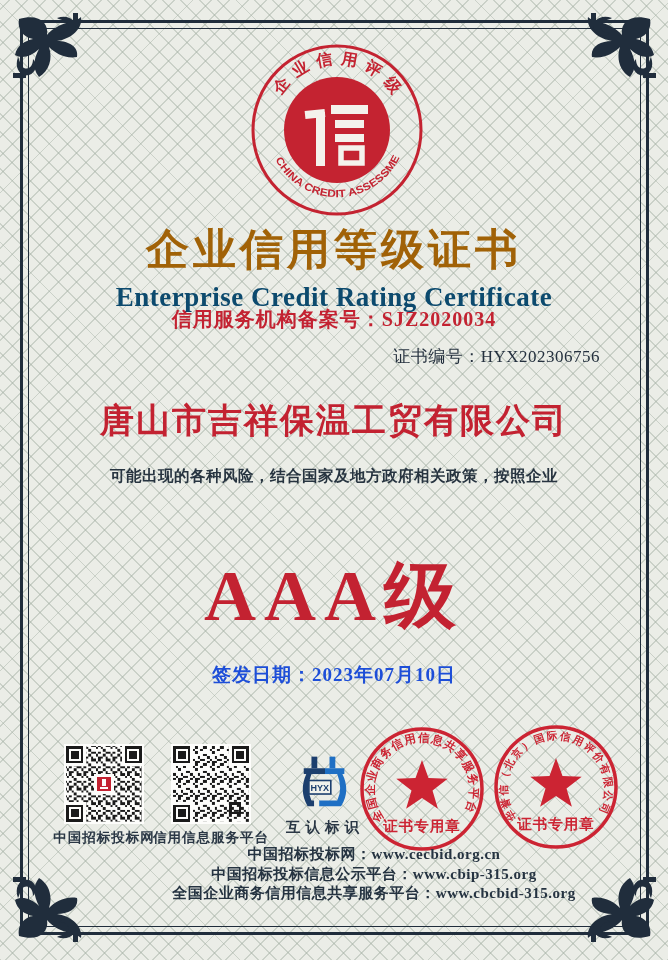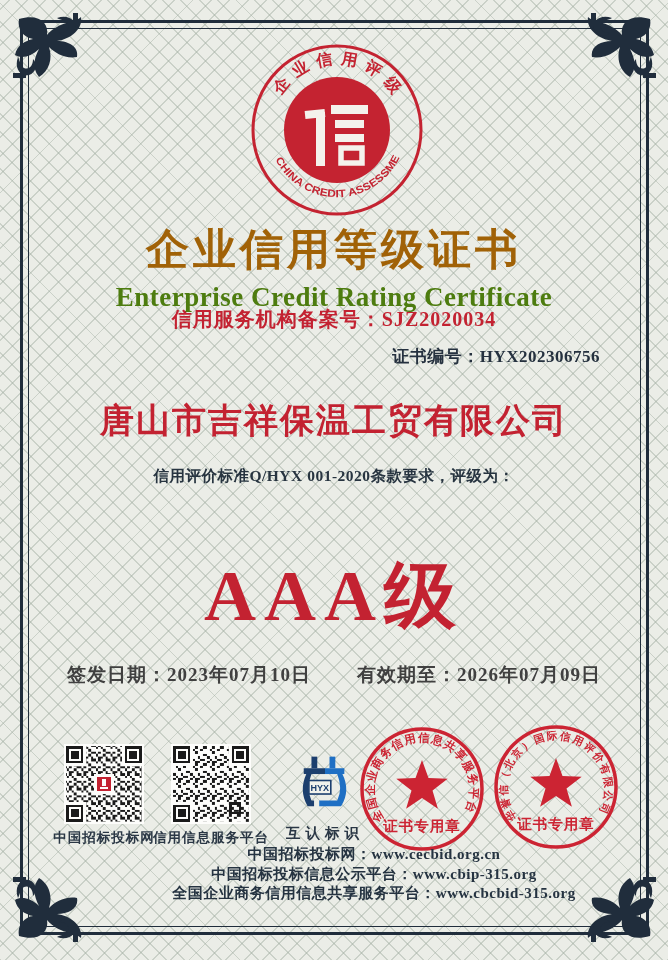--- a/index.html
+++ b/index.html
@@ -18,36 +18,36 @@
   .corner{position:absolute;width:72px;height:72px;color:#202d3c;}
   .corner svg{width:100%;height:100%;display:block;}
   .c-tl{left:13px;top:13px;}
   .c-tr{right:12px;top:13px;transform:scaleX(-1);}
   .c-bl{left:13px;bottom:18px;transform:scaleY(-1);}
   .c-br{right:12px;bottom:18px;transform:scale(-1,-1);}
 
   .top-seal{left:249px;top:42px;width:176px;height:176px;}
 
   .title-cn{left:0;top:221px;width:100%;text-align:center;font-size:43px;font-weight:bold;color:#a16207;letter-spacing:4px;}
-  .title-en{left:0;top:282px;width:100%;text-align:center;font-size:27px;font-weight:bold;color:#4d7c0f;letter-spacing:0.5px;}
+  .title-en{left:0;top:282px;width:100%;text-align:center;font-size:27px;font-weight:bold;color:#0c4a6e;letter-spacing:0.5px;}
   .record-line{left:0;top:306px;width:100%;text-align:center;font-size:20px;font-weight:bold;color:#c32231;letter-spacing:1px;}
-  .certno-line{left:0;top:345px;width:100%;box-sizing:border-box;text-align:right;padding-right:68px;font-size:17px;font-weight:bold;color:#25313f;letter-spacing:0.5px;}
+  .certno-line{left:0;top:345px;width:100%;box-sizing:border-box;text-align:right;padding-right:68px;font-size:17px;font-weight:normal;color:#25313f;letter-spacing:0.5px;}
   .company{left:0;top:398px;width:100%;text-align:center;font-size:34px;font-weight:bold;color:#c32231;letter-spacing:2px;}
   .body-text{left:0;top:465px;width:100%;text-align:center;font-size:15.5px;font-weight:bold;color:#273440;line-height:22.5px;letter-spacing:0.5px;}
   .rating{left:0;top:548px;width:100%;text-align:center;font-size:72px;font-weight:bold;color:#c32231;letter-spacing:8px;}
-  .dates{left:0;top:662px;width:100%;display:flex;justify-content:center;gap:46px;font-size:19px;font-weight:bold;color:#404040;letter-spacing:1px;}
+  .dates{left:0;top:662px;width:100%;display:flex;justify-content:center;gap:46px;font-size:19px;font-weight:bold;color:#1d4ed8;letter-spacing:1px;}
 
   .qr-block{position:absolute;top:744px;width:124px;text-align:center;}
   .qr-block svg{width:80px;height:80px;display:block;margin:0 auto;}
   #qr1{left:42px;} #qr2{left:149px;}
   .mini-label{margin-top:5px;font-size:13.5px;font-weight:bold;color:#2a3745;letter-spacing:1px;white-space:nowrap;}
 
   .hyx-block{position:absolute;left:270px;top:752px;width:110px;text-align:center;}
   .hyx-block svg{width:58px;height:66px;display:block;margin:0 auto;}
-  .hyx-label{margin-top:6px;font-size:14.5px;font-weight:bold;color:#2a3745;letter-spacing:5px;white-space:nowrap;}
+  .hyx-label{font-size:14.5px;font-weight:bold;color:#2a3745;letter-spacing:5px;white-space:nowrap;}
 
   .seal{position:absolute;width:132px;height:132px;}
   #seal1{left:356px;top:723px;}
   #seal2{left:490px;top:721px;}
   .seal svg{width:100%;height:100%;display:block;}
 
   .footer{left:0;top:845px;width:100%;text-align:center;font-size:15px;font-weight:bold;color:#253341;line-height:19.5px;letter-spacing:0.5px;padding-left:40px;}
 </style>
 </head>
 <body>
@@ -117,28 +117,27 @@
 <div class="abs title-cn">企业信用等级证书</div>
 <div class="abs title-en">Enterprise Credit Rating Certificate</div>
 
 <div class="abs record-line"><span>信用服务机构备案号：</span><span>SJZ2020034</span></div>
 
 <div class="abs certno-line"><span>证书编号：</span><span>HYX202306756</span></div>
 
 <div class="abs company">唐山市吉祥保温工贸有限公司</div>
 
 <div class="abs body-text">
-  <div>信用评价标准Q/HYX 001-2020条款要求，评级为：</div>
+  <div>可能出现的各种风险，结合国家及地方政府相关政策，按照企业</div>
 </div>
 
 <div class="abs rating">AAA级</div>
 
 <div class="abs dates">
   <div><span>签发日期：</span><span>2023年07月10日</span></div>
-  <div><span>有效期至：</span><span>2026年07月09日</span></div>
 </div>
 
 <div class="qr-block" id="qr1">
   <svg viewBox="0 0 33 33" shape-rendering="crispEdges">
     <defs>
       <pattern id="qp1" width="6" height="6" patternUnits="userSpaceOnUse">
         <g fill="#1a1a1a">
           <rect x="0" y="0" width="1" height="1"></rect>
             <rect x="2" y="0" width="1" height="1"></rect>
             <rect x="5" y="0" width="1" height="1"></rect>

